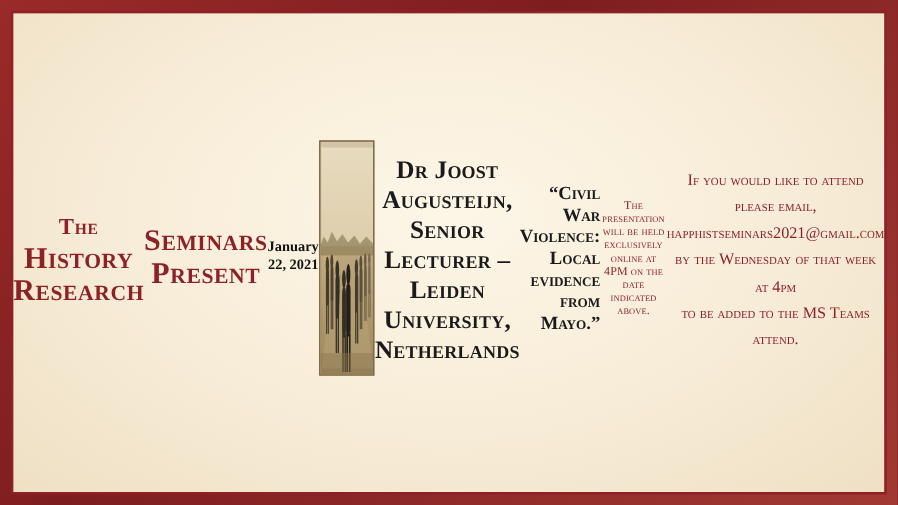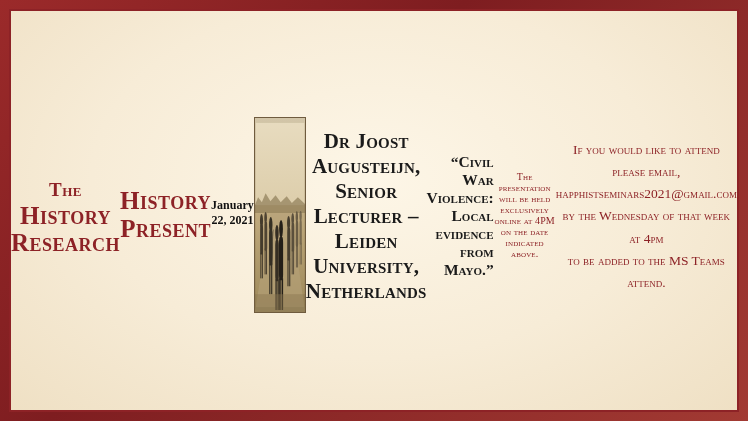--- a/index.html
+++ b/index.html
@@ -121,21 +121,21 @@
 <body>
 
 <div class="poster">
   <div class="poster-inner">
 
     <div class="title-line1">
       <span class="lead">The</span>
       <span>History Research</span>
     </div>
 
-    <div class="title-line2">History Present</div>
+    <div class="title-line2">Seminars Present</div>
 
     <div class="date-line">January 22, 2021</div>
 
     <div class="photo-frame">
       <svg viewBox="0 0 292 196" preserveAspectRatio="none">
         <defs>
           <linearGradient id="sky" x1="0" y1="0" x2="0" y2="1">
             <stop offset="0%" stop-color="#e8dcc0"></stop>
             <stop offset="60%" stop-color="#d9c9a4"></stop>
             <stop offset="100%" stop-color="#c6b288"></stop>

